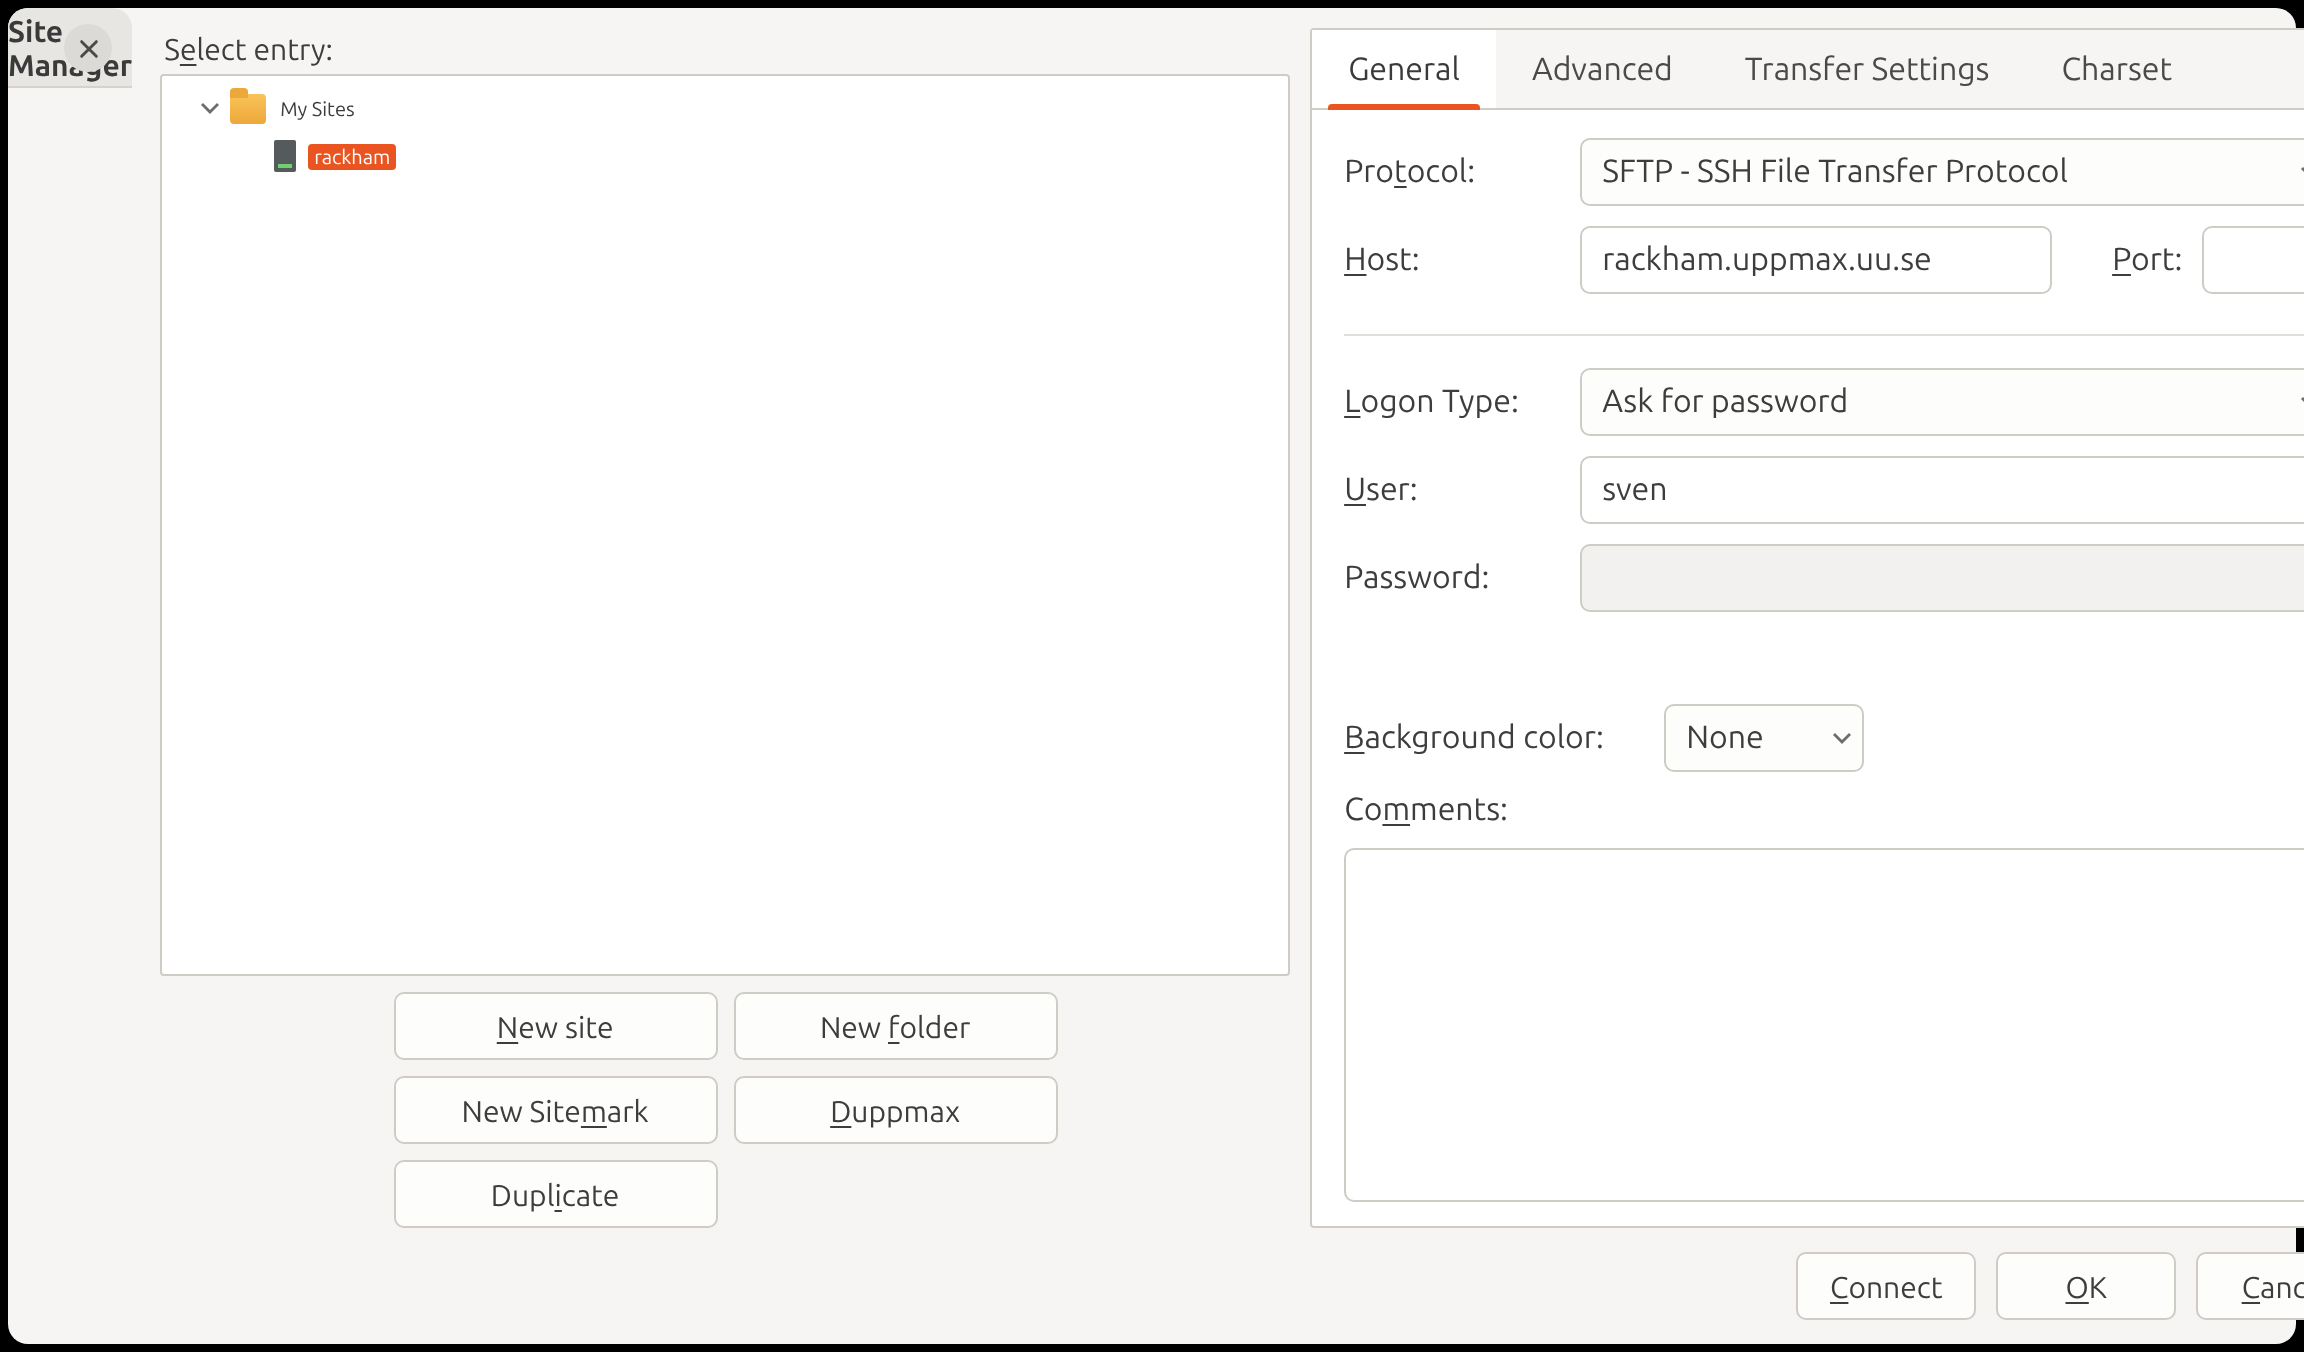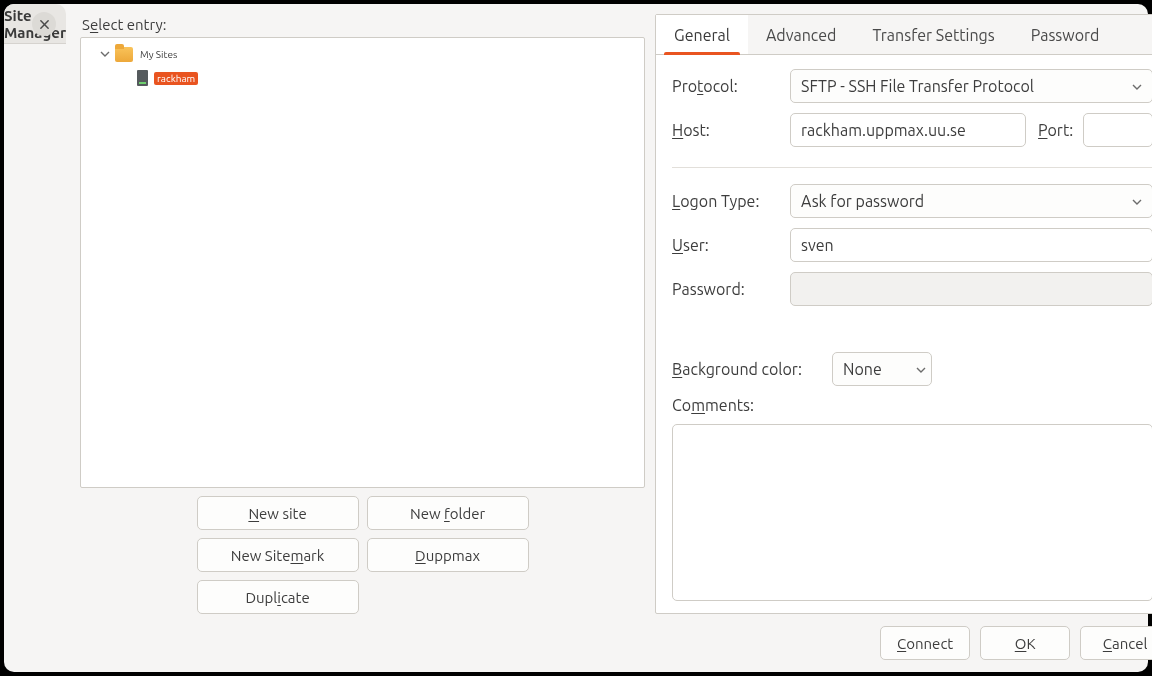--- a/index.html
+++ b/index.html
@@ -278,21 +278,21 @@
             <div class="tab active">
                 <span>General</span>
               </div>
             <div class="tab">
                 <span>Advanced</span>
               </div>
             <div class="tab">
                 <span>Transfer Settings</span>
               </div>
             <div class="tab">
-                <span>Password</span>
+                <span>Charset</span>
               </div>
           </div>
 
           <div class="tab-body">
 
             <div class="form-row">
               <div class="lab">
                 <span>Pro</span><span class="u">t</span><span>ocol:</span>
               </div>
               <div class="select-box full">
@@ -303,21 +303,21 @@
                     </svg>
                 </span>
               </div>
             </div>
 
             <div class="form-row">
               <div class="lab">
                 <span class="u">H</span><span>ost:</span>
               </div>
               <input class="text" style="flex: 1 1 0%;" value="rackham.uppmax.uu.se">
-              <div style="margin-left:2px">
+              <div style="margin-left:20px">
                 <span class="u">P</span><span>ort:</span>
               </div>
               <input class="text" style="width: 70px;" value="">
             </div>
 
             <div class="hr"></div>
 
             <div class="form-row logon">
               <div class="lab">
                 <span class="u">L</span><span>ogon Type:</span>

